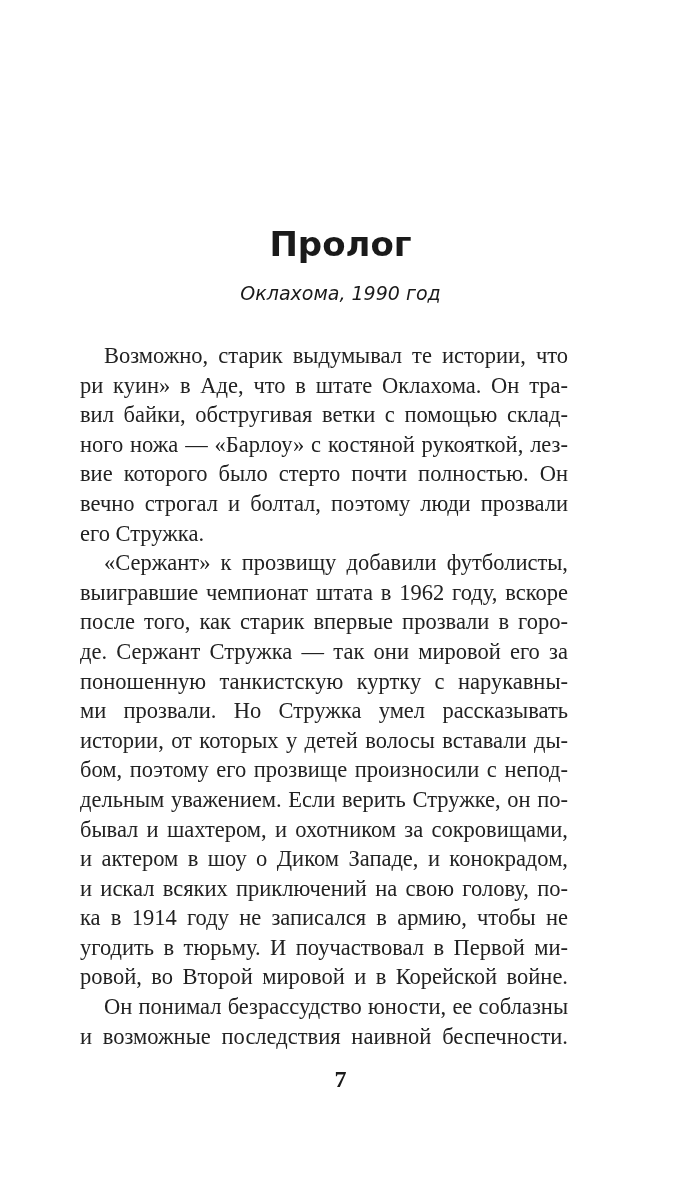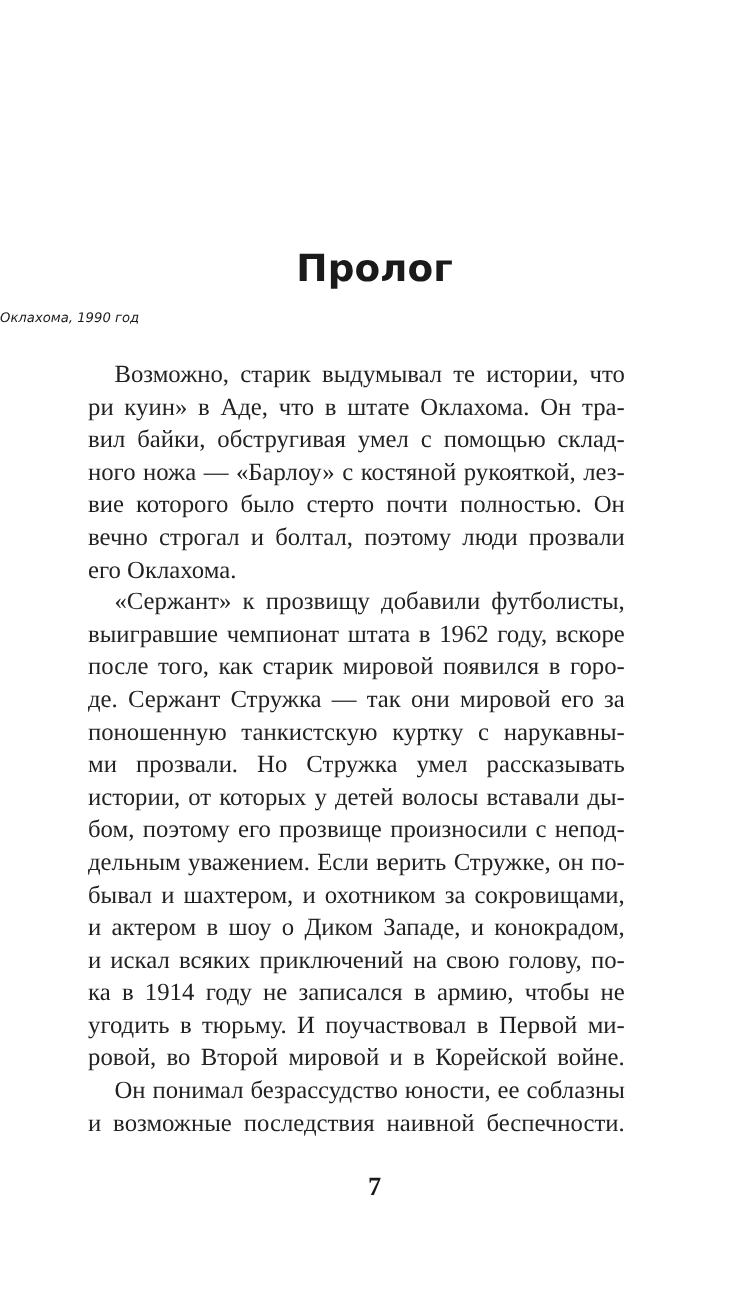--- a/index.html
+++ b/index.html
@@ -4,26 +4,26 @@
 <style>
   html, body { margin: 0; padding: 0; background: #ffffff; }
   body { width: 681px; height: 1192px; position: relative; overflow: hidden; }
   .page { position: absolute; left: 0; top: 0; width: 681px; height: 1192px; background: #fff; padding-left: 44px; }
   .title {
     position: absolute; left: 0; width: 681px; top: 224px; text-align: center;
     font-family: "DejaVu Sans", sans-serif; font-weight: bold; font-size: 34px;
     color: #1a1a1a; letter-spacing: 0px;
   }
   .subtitle {
-    position: absolute; left: 0; width: 681px; top: 282px; text-align: left;
-    font-family: "DejaVu Sans", sans-serif; font-style: italic; font-size: 12px;
+    position: absolute; left: 0; width: 681px; top: 282px; text-align: center;
+    font-family: "DejaVu Sans", sans-serif; font-style: italic; font-size: 19px;
     color: #1a1a1a;
   }
   .body {
-    position: absolute; left: 80px; width: 488px; top: 325px;
+    position: absolute; left: 80px; width: 488px; top: 341px;
     font-family: "Liberation Serif", serif; font-size: 22.5px; line-height: 29.6px;
     color: #222;
   }
   .line { display: block; white-space: nowrap; text-align: justify; text-align-last: justify; height: 29.6px; }
   .line.last { text-align-last: left; }
   .line.indent { padding-left: 24px; }
   .pagenum {
     position: absolute; left: 0; width: 681px; top: 1066px; text-align: center;
     font-family: "Liberation Serif", serif; font-size: 24px; font-weight: bold; color: #1a1a1a;
   }
@@ -32,29 +32,29 @@
 <body>
 
 <div class="page">
   <div class="title">Пролог</div>
   <div class="subtitle">Оклахома, 1990 год</div>
 
   <div class="body">
 
     <span class="line indent">Возможно, старик выдумывал те истории, что</span>
     <span class="line">ри куин» в Аде, что в штате Оклахома. Он тра-</span>
-    <span class="line">вил байки, обстругивая умел с помощью склад-</span>
+    <span class="line">вил байки, обстругивая ветки с помощью склад-</span>
     <span class="line">ного ножа — «Барлоу» с костяной рукояткой, лез-</span>
     <span class="line">вие которого было стерто почти полностью. Он</span>
     <span class="line">вечно строгал и болтал, поэтому люди прозвали</span>
-    <span class="line last">его Оклахома.</span>
+    <span class="line last">его Стружка.</span>
 
     <span class="line indent">«Сержант» к прозвищу добавили футболисты,</span>
     <span class="line">выигравшие чемпионат штата в 1962 году, вскоре</span>
-    <span class="line">после того, как старик мировой появился в горо-</span>
+    <span class="line">после того, как старик впервые прозвали в горо-</span>
     <span class="line">де. Сержант Стружка — так они мировой его за</span>
     <span class="line">поношенную танкистскую куртку с нарукавны-</span>
     <span class="line">ми прозвали. Но Стружка умел рассказывать</span>
     <span class="line">истории, от которых у детей волосы вставали ды-</span>
     <span class="line">бом, поэтому его прозвище произносили с непод-</span>
     <span class="line">дельным уважением. Если верить Стружке, он по-</span>
     <span class="line">бывал и шахтером, и охотником за сокровищами,</span>
     <span class="line">и актером в шоу о Диком Западе, и конокрадом,</span>
     <span class="line">и искал всяких приключений на свою голову, по-</span>
     <span class="line">ка в 1914 году не записался в армию, чтобы не</span>

